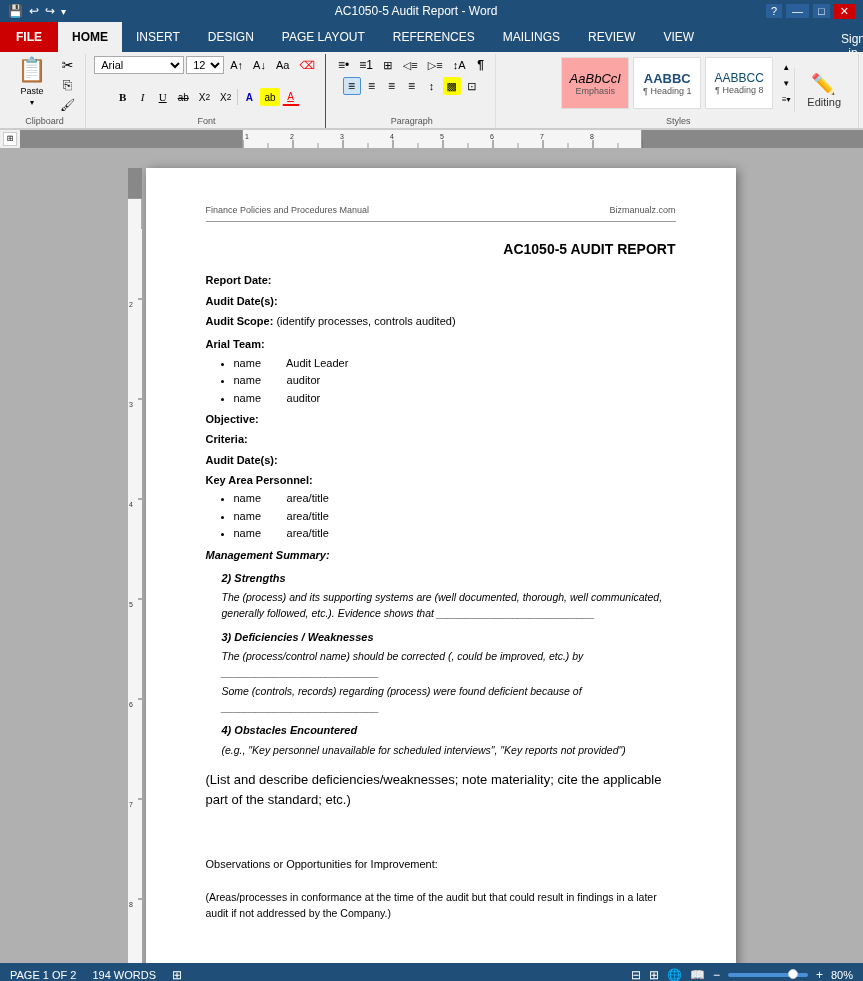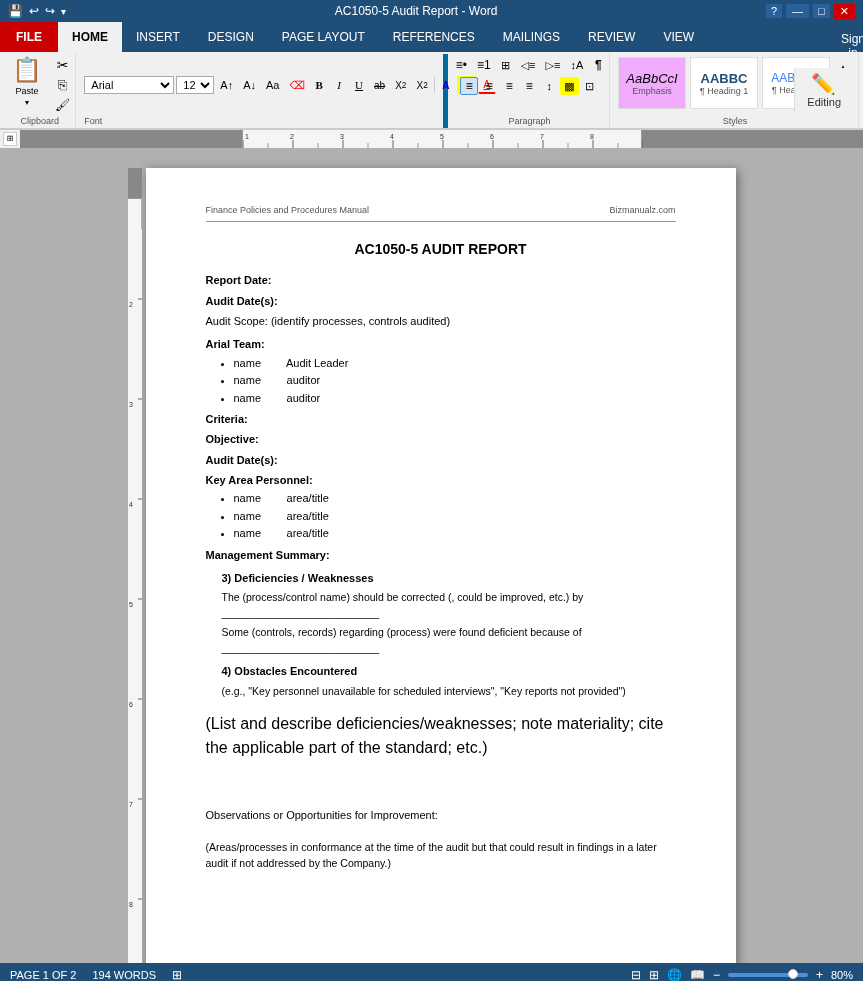--- a/index.html
+++ b/index.html
@@ -95,21 +95,21 @@
         </div>
         <div style="display:flex;flex-direction:column;gap:2px;justify-content:center;">
           <div class="tb-btn" style="font-size:14px;">✂</div>
           <div class="tb-btn" style="font-size:12px;">⎘</div>
           <div class="tb-btn" style="font-size:12px;">🖌</div>
         </div>
       </div>
       <div style="font-size:9px;color:#555;position:absolute;bottom:2px;display:flex;align-items:center;gap:2px;">Clipboard</div>
     </div>
 
-    <div class="tb-group" style="display:flex;flex-direction:row;border-right:5px solid #0369a1;padding:2px 6px 14px 6px;gap:1px;position:relative;min-width:190px;">
+    <div class="tb-group" style="display:flex;flex-direction:column;border-right:1px solid #0369a1;padding:2px 6px 14px 6px;gap:14px;position:relative;min-width:190px;">
       <div style="display:flex;align-items:center;gap:2px;">
         <select class="font-select">
           <option>Arial</option>
         </select>
         <select class="font-size-select">
           <option>12</option>
         </select>
         <div class="tb-btn" style="font-size:11px;">A↑</div>
         <div class="tb-btn" style="font-size:11px;">A↓</div>
         <div class="tb-btn" style="font-size:11px;">Aa</div>
@@ -147,30 +147,30 @@
         <div class="tb-btn" style="font-size:12px;">≡</div>
         <div class="tb-btn" style="font-size:11px;">↕</div>
         <div class="tb-btn" style="font-size:11px;background:#ffff00;">▩</div>
         <div class="tb-btn" style="font-size:11px;">⊡</div>
       </div>
       <div style="font-size:9px;color:#555;position:absolute;bottom:2px;display:flex;align-items:center;gap:2px;">Paragraph</div>
     </div>
 
     <div class="tb-group" style="display:flex;flex-direction:column;border-right:1px solid #ddd;padding:2px 6px 14px 6px;gap:2px;position:relative;flex:1;">
       <div style="display:flex;align-items:center;gap:4px;height:54px;">
-        <div class="style-item" style="width:68px;height:52px;border:1px solid #ddd;background:#f0abfc;cursor:pointer;padding:4px;display:flex;flex-direction:column;align-items:center;justify-content:center;">
+        <div class="style-item" style="width:68px;height:52px;border:1px solid #ddd;background:#fca5a5;cursor:pointer;padding:4px;display:flex;flex-direction:column;align-items:center;justify-content:center;">
           <span style="font-style:italic;font-size:13px;">AaBbCcI</span>
           <span style="font-size:9px;color:#555;">Emphasis</span>
         </div>
         <div class="style-item" style="width:68px;height:52px;border:1px solid #ddd;background:white;cursor:pointer;padding:4px;display:flex;flex-direction:column;align-items:center;justify-content:center;">
           <span style="font-size:13px;font-weight:bold;color:#1f4e79;">AABBC</span>
           <span style="font-size:9px;color:#555;">¶ Heading 1</span>
         </div>
         <div class="style-item" style="width:68px;height:52px;border:1px solid #ddd;background:white;cursor:pointer;padding:4px;display:flex;flex-direction:column;align-items:center;justify-content:center;">
-          <span style="font-size:12px;color:#3b82f6;">AABBCC</span>
+          <span style="font-size:12px;color:#0c4a6e;">AABBCC</span>
           <span style="font-size:9px;color:#555;">¶ Heading 8</span>
         </div>
         <div style="display:flex;flex-direction:column;justify-content:space-between;height:52px;padding:2px 0;">
           <div class="tb-btn" style="font-size:8px;">▲</div>
           <div class="tb-btn" style="font-size:8px;">▼</div>
           <div class="tb-btn" style="font-size:8px;">≡▾</div>
         </div>
       </div>
       <div style="font-size:9px;color:#555;position:absolute;bottom:2px;display:flex;align-items:center;gap:2px;">Styles</div>
     </div>
@@ -249,32 +249,32 @@
     </div>
   </div>
 
   <div id="page" style="background:white;width:590px;min-height:820px;padding:36px 60px;box-shadow:2px 2px 10px rgba(0,0,0,0.4);font-family:Arial,sans-serif;font-size:11px;color:#000;line-height:1.4;">
 
     <div style="display:flex;justify-content:space-between;font-size:9px;color:#555;border-bottom:1px solid #999;padding-bottom:4px;margin-bottom:18px;">
       <span>Finance Policies and Procedures Manual</span>
       <span>Bizmanualz.com</span>
     </div>
 
-    <div style="text-align:center;font-size:14px;font-weight:bold;margin-bottom:14px;">AC1050-5 AUDIT REPORT</div>
+    <div style="text-align:right;font-size:14px;font-weight:bold;margin-bottom:14px;">AC1050-5 AUDIT REPORT</div>
 
     <div style="margin-bottom:5px;">
       <span style="font-weight:bold;">Report Date:</span>
     </div>
 
     <div style="margin-bottom:5px;">
       <span style="font-weight:bold;">Audit Date(s):</span>
     </div>
 
     <div style="margin-bottom:8px;">
-      <span style="font-weight:normal;">Audit Scope:</span>
+      <span style="font-weight:bold;">Audit Scope:</span>
       <span style="font-style:normal;"> <span>(identify processes, controls audited)</span></span>
     </div>
 
     <div style="margin-bottom:6px;">
       <div style="font-weight:bold;margin-bottom:3px;">Arial Team:</div>
       <ul style="list-style:disc;padding-left:28px;margin:0;">
         <li style="margin-bottom:2px;">
           <span style="display:inline-block;width:50px;">name</span>
           <span>Audit Leader</span>
         </li>
@@ -283,25 +283,25 @@
           <span>auditor</span>
         </li>
         <li style="margin-bottom:2px;">
           <span style="display:inline-block;width:50px;">name</span>
           <span>auditor</span>
         </li>
       </ul>
     </div>
 
     <div style="margin-bottom:5px;">
+      <span style="font-weight:bold;">Objective:</span>
+    </div>
+
+    <div style="margin-bottom:5px;">
       <span style="font-weight:bold;">Criteria:</span>
-    </div>
-
-    <div style="margin-bottom:5px;">
-      <span style="font-weight:bold;">Objective:</span>
     </div>
 
     <div style="margin-bottom:5px;">
       <span style="font-weight:bold;">Audit Date(s):</span>
     </div>
 
     <div style="margin-bottom:6px;">
       <div style="font-weight:bold;margin-bottom:3px;">Key Area Personnel:</div>
       <ul style="list-style:disc;padding-left:28px;margin:0;">
         <li style="margin-bottom:2px;">
@@ -312,47 +312,53 @@
           <span style="display:inline-block;width:50px;">name</span>
           <span>area/title</span>
         </li>
         <li style="margin-bottom:2px;">
           <span style="display:inline-block;width:50px;">name</span>
           <span>area/title</span>
         </li>
       </ul>
     </div>
 
-    <div style="margin-bottom:12px;">
+    <div style="margin-bottom:12px;font-style:italic;">
       <div style="font-weight:bold;margin-bottom:6px;">Management Summary:</div>
 
       <div style="margin-left:16px;margin-bottom:8px;">
       </div>
 
+      <div style="margin-left:16px;margin-bottom:8px;">
+        <div style="font-weight:bold;margin-bottom:4px;">2) Strengths</div>
+        <div style="font-size:10.5px;line-height:1.5;">
+          <span>The (process) and its supporting systems are (well documented, thorough, well communicated, generally followed, etc.).  Evidence shows that ___________________________</span>
+        </div>
+      </div>
 
       <div style="margin-left:16px;margin-bottom:8px;">
         <div style="font-weight:bold;margin-bottom:4px;">3) Deficiencies / Weaknesses</div>
         <div style="font-size:10.5px;line-height:1.5;margin-bottom:3px;">
           <span>The (process/control name) should be corrected (, could be improved, etc.) by ___________________________</span>
         </div>
         <div style="font-size:10.5px;line-height:1.5;">
           <span>Some (controls, records) regarding (process) were found deficient because of ___________________________</span>
         </div>
       </div>
 
       <div style="margin-left:16px;margin-bottom:8px;">
         <div style="font-weight:bold;margin-bottom:4px;">4) Obstacles Encountered</div>
         <div style="font-size:10.5px;line-height:1.5;">
           <span>(e.g., "Key personnel unavailable for scheduled interviews", "Key reports not provided")</span>
         </div>
       </div>
     </div>
 
     <div style="margin-bottom:8px;">
-      <div style="font-size:16px;line-height:1.5;">(List and describe deficiencies/weaknesses; note materiality; cite the applicable part of the standard; etc.)</div>
+      <div style="font-size:13px;line-height:1.5;">(List and describe deficiencies/weaknesses; note materiality; cite the applicable part of the standard; etc.)</div>
     </div>
 
     <div style="height:40px;"></div>
 
     <div style="margin-bottom:8px;">
       <div style="font-weight:normal;margin-bottom:17px;">Observations or Opportunities for Improvement:</div>
       <div style="font-size:10.5px;line-height:1.5;">(Areas/processes in conformance at the time of the audit but that could result in findings in a later audit if not addressed by the Company.)</div>
     </div>
 
   </div>

